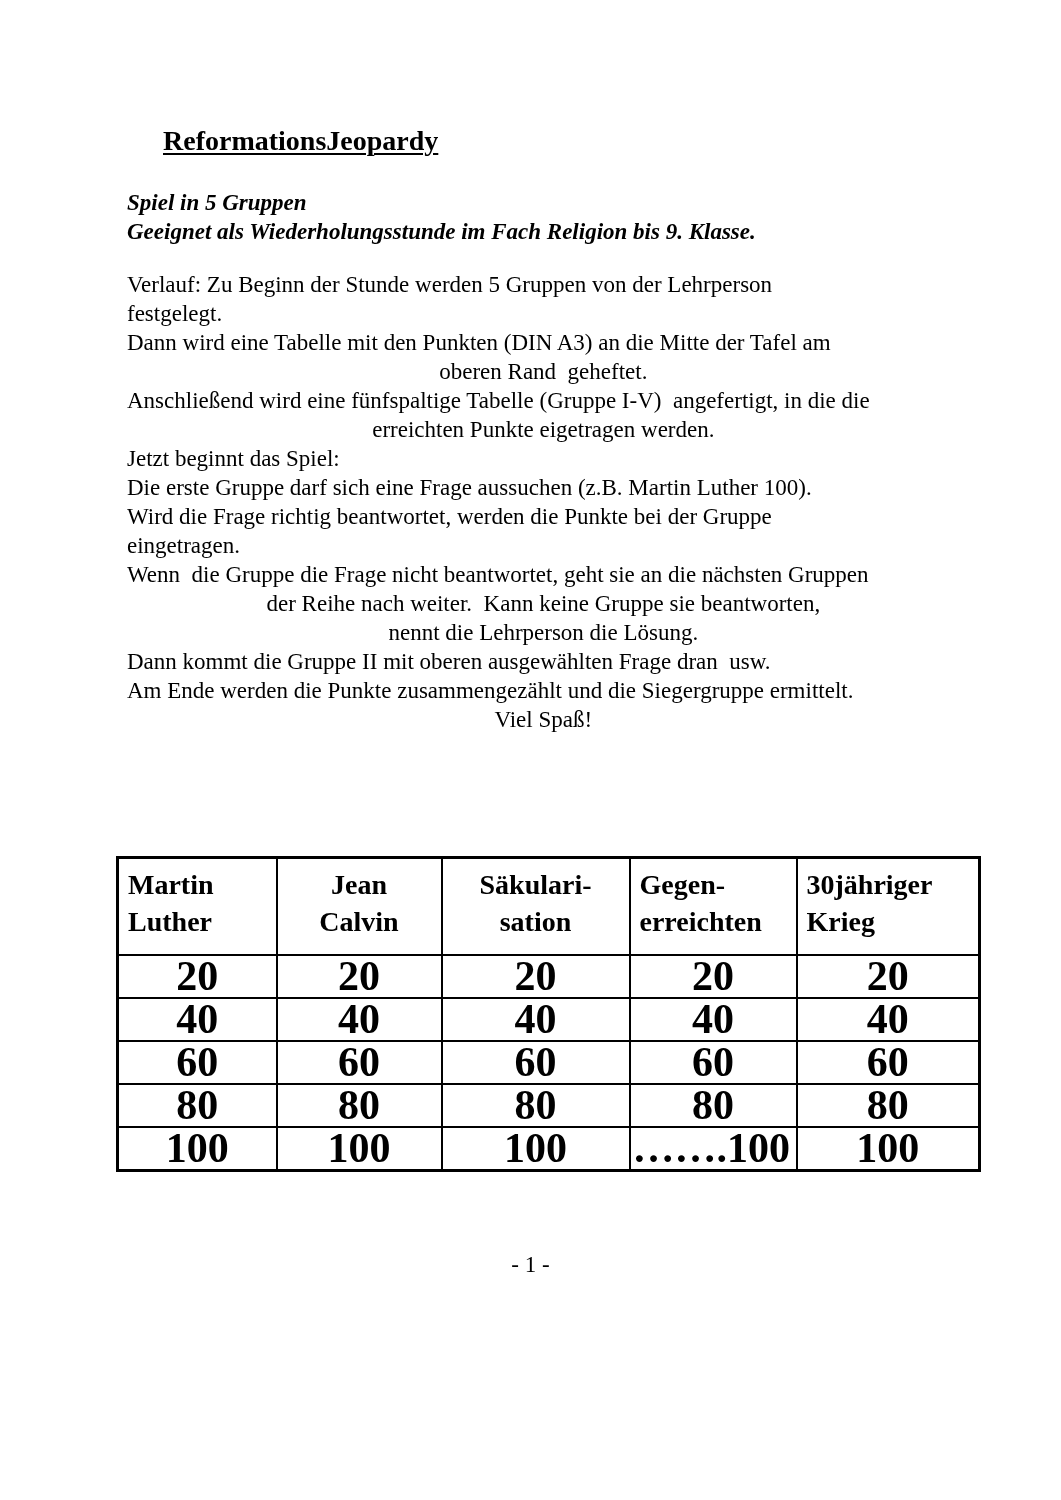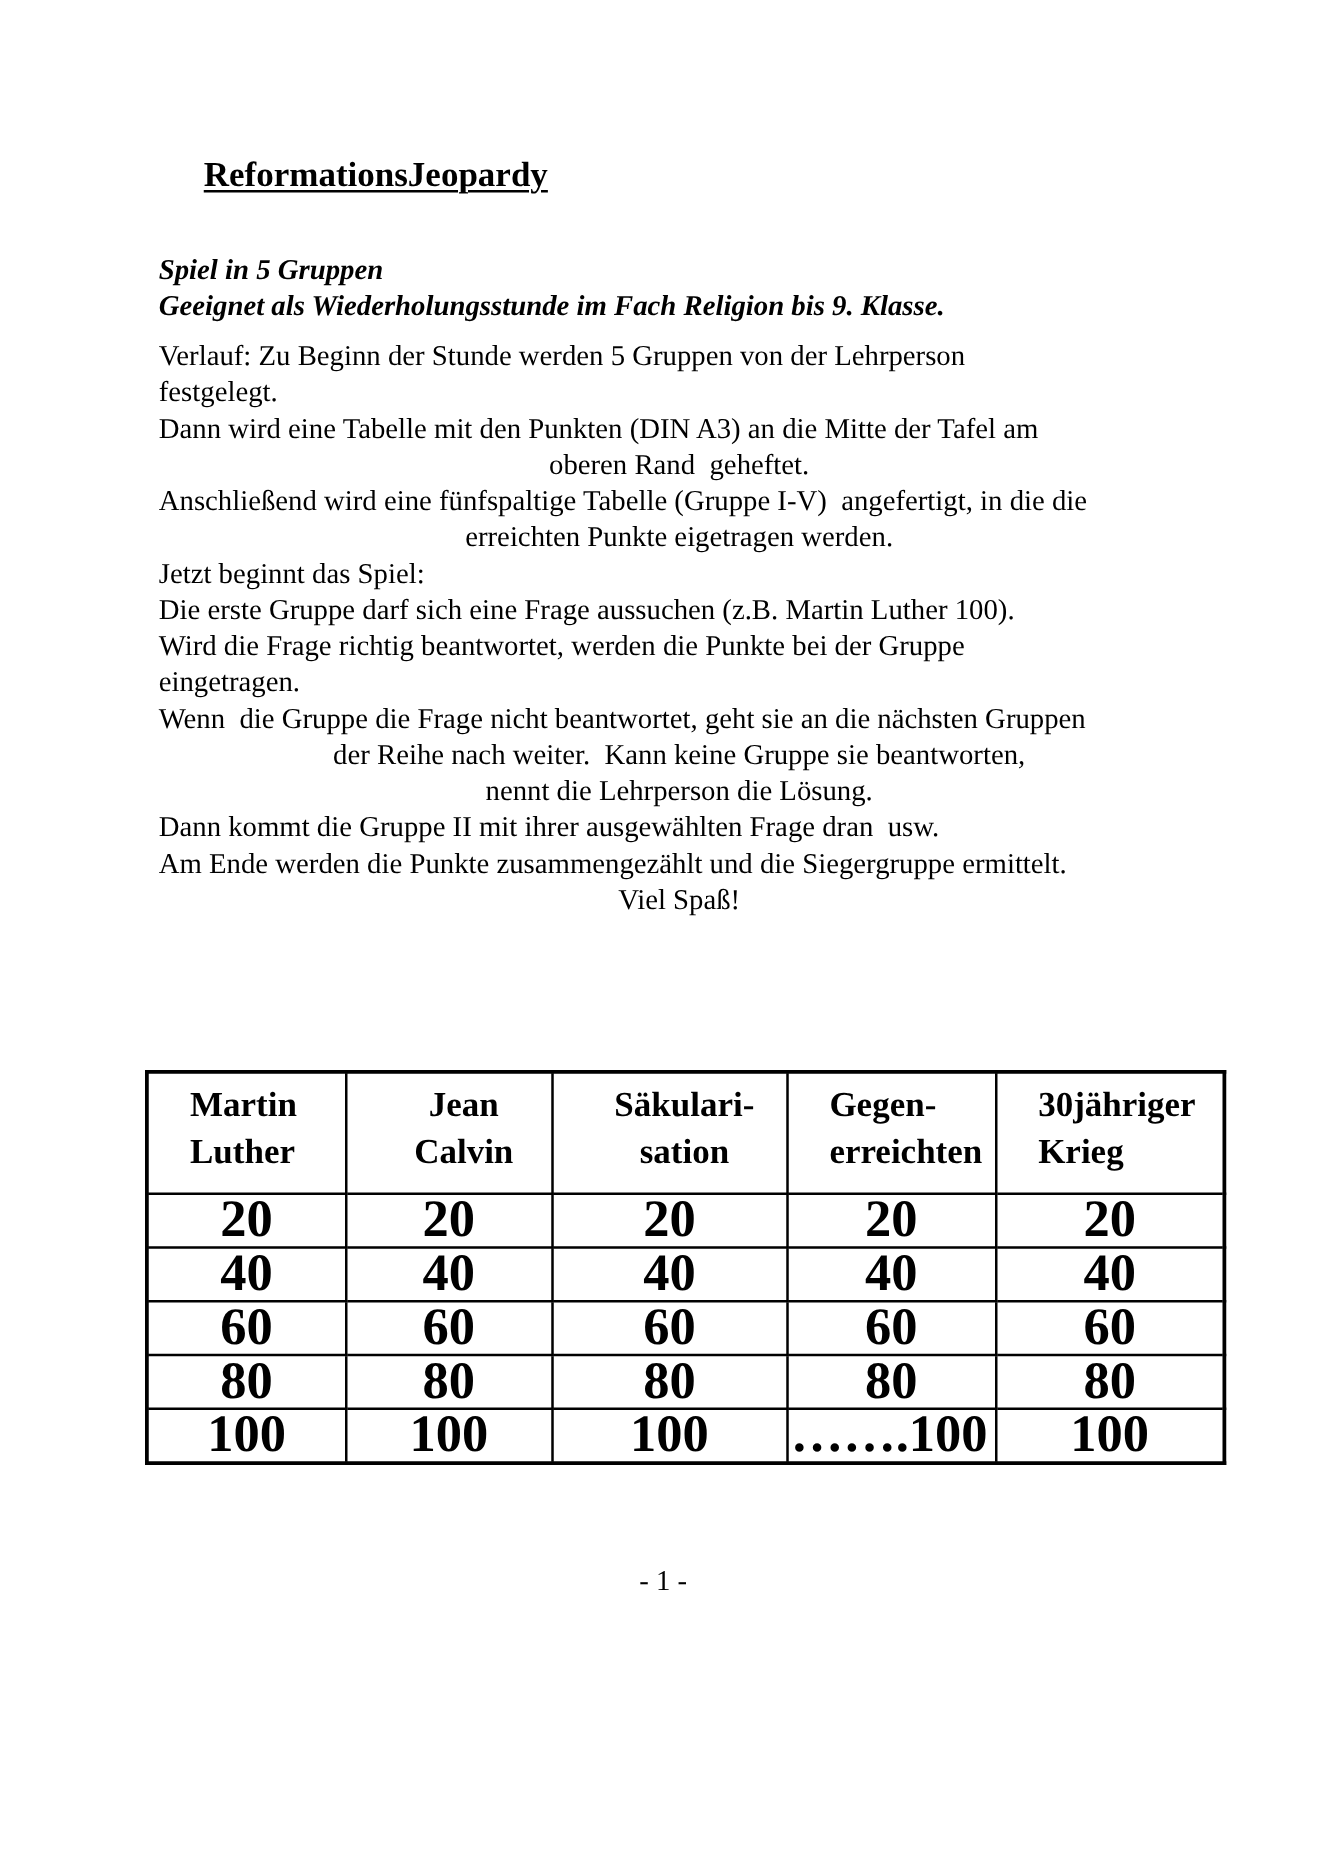--- a/index.html
+++ b/index.html
@@ -17,21 +17,20 @@
     text-decoration:underline;
     text-decoration-thickness:2px;
     text-underline-offset:3px;
     white-space:pre;
     margin-left:36px;
   }
   .subtitle {
     position:absolute; left:127px; top:188px;
     font-size:23px; font-weight:bold; font-style:italic;
     line-height:29px;
-    margin-top:13px;
   }
   .subtitle .line { white-space:pre; }
   .body-text {
     position:absolute; left:127px; top:270px;
     font-size:23px; line-height:29px;
   }
   .body-text .line { white-space:pre; }
   .body-text .line.indent { padding-left:90px;text-align:center; }
   .points-table {
     position:absolute; left:116px; top:856px;
@@ -43,21 +42,21 @@
     border:2px solid #000;
     padding:0;
     overflow:hidden;
   }
   .points-table th {
     height:88px;
     vertical-align:top;
     font-size:28px; font-weight:bold; line-height:37px;
     padding-top:7px;
   }
-  .points-table th .hl { display:block; white-space:pre;margin-left:24px; }
+  .points-table th .hl { display:block; white-space:pre; }
   th.al { text-align:left; padding-left:9px; }
   th.ac { text-align:center; }
   .points-table td {
     height:41px;
     text-align:center;
     vertical-align:middle;
     font-size:42px; font-weight:bold;
     line-height:41px;
     white-space:pre;
   }
@@ -87,21 +86,21 @@
     <div class="line indent">oberen Rand  geheftet.</div>
     <div class="line">Anschließend wird eine fünfspaltige Tabelle (Gruppe I-V)  angefertigt, in die die</div>
     <div class="line indent">erreichten Punkte eigetragen werden.</div>
     <div class="line">Jetzt beginnt das Spiel:</div>
     <div class="line">Die erste Gruppe darf sich eine Frage aussuchen (z.B. Martin Luther 100).</div>
     <div class="line">Wird die Frage richtig beantwortet, werden die Punkte bei der Gruppe</div>
     <div class="line">eingetragen.</div>
     <div class="line">Wenn  die Gruppe die Frage nicht beantwortet, geht sie an die nächsten Gruppen</div>
     <div class="line indent">der Reihe nach weiter.  Kann keine Gruppe sie beantworten,</div>
     <div class="line indent">nennt die Lehrperson die Lösung.</div>
-    <div class="line">Dann kommt die Gruppe II mit ihrer ausgewählten Frage dran  usw.</div>
+    <div class="line">Dann kommt die Gruppe II mit oberen ausgewählten Frage dran  usw.</div>
     <div class="line">Am Ende werden die Punkte zusammengezählt und die Siegergruppe ermittelt.</div>
     <div class="line indent">Viel Spaß!</div>
   </div>
 
   <table class="points-table">
     <colgroup>
       <col style="width:159px">
       <col style="width:165px">
       <col style="width:188px">
       <col style="width:167px">

